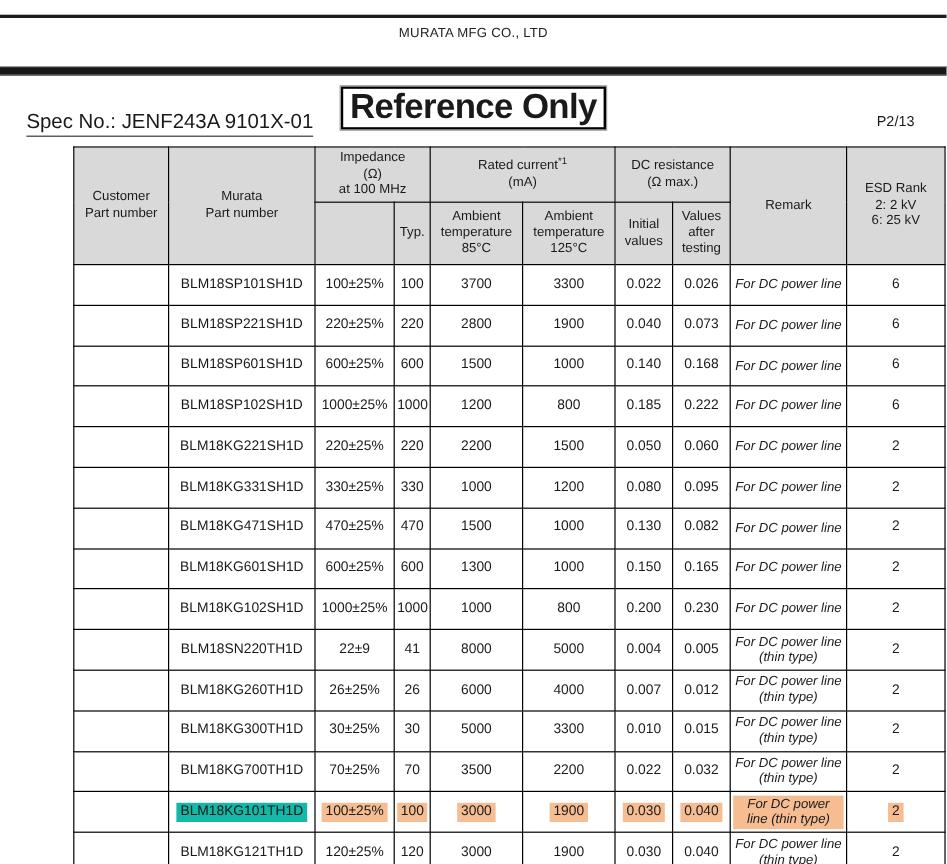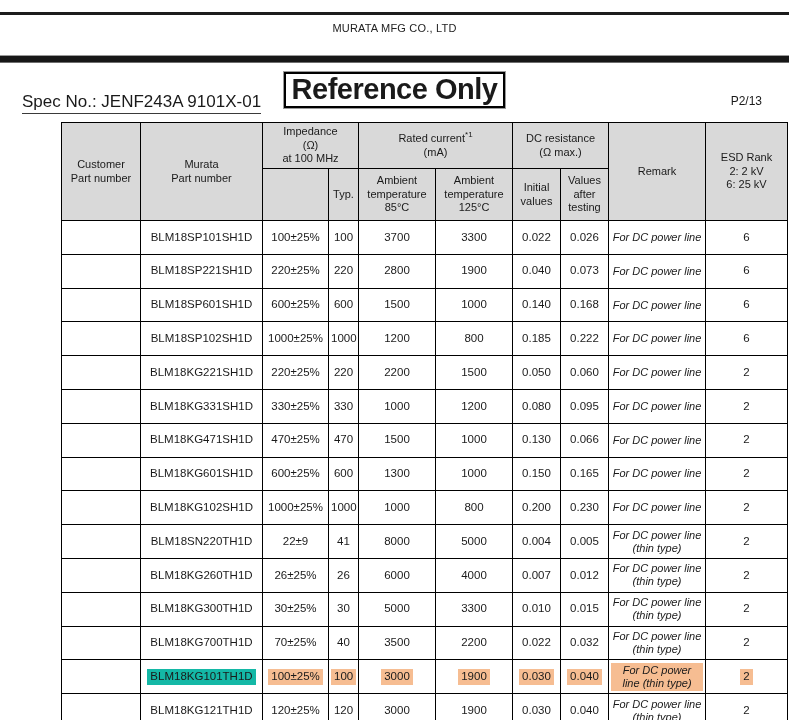--- a/index.html
+++ b/index.html
@@ -177,21 +177,21 @@
           <td><span>2</span></td>
         </tr>
         <tr>
           <td></td>
           <td><span>BLM18KG471SH1D</span></td>
           <td><span>470±25%</span></td>
           <td><span>470</span></td>
           <td><span>1500</span></td>
           <td><span>1000</span></td>
           <td><span>0.130</span></td>
-          <td><span>0.066</span></td>
+          <td><span>0.082</span></td>
           <td class="remark"><span>For DC power line</span></td>
           <td><span>2</span></td>
         </tr>
         <tr>
           <td></td>
           <td><span>BLM18KG601SH1D</span></td>
           <td><span>600±25%</span></td>
           <td><span>600</span></td>
           <td><span>1300</span></td>
           <td><span>1000</span></td>
@@ -245,21 +245,21 @@
           <td><span>3300</span></td>
           <td><span>0.010</span></td>
           <td><span>0.015</span></td>
           <td class="remark"><span>For DC power line (thin type)</span></td>
           <td><span>2</span></td>
         </tr>
         <tr>
           <td></td>
           <td><span>BLM18KG700TH1D</span></td>
           <td><span>70±25%</span></td>
-          <td><span>40</span></td>
+          <td><span>70</span></td>
           <td><span>3500</span></td>
           <td><span>2200</span></td>
           <td><span>0.022</span></td>
           <td><span>0.032</span></td>
           <td class="remark"><span>For DC power line (thin type)</span></td>
           <td><span>2</span></td>
         </tr>
         <tr>
           <td></td>
           <td><span class="hl" style="background: #14b8a6;">BLM18KG101TH1D</span></td>

